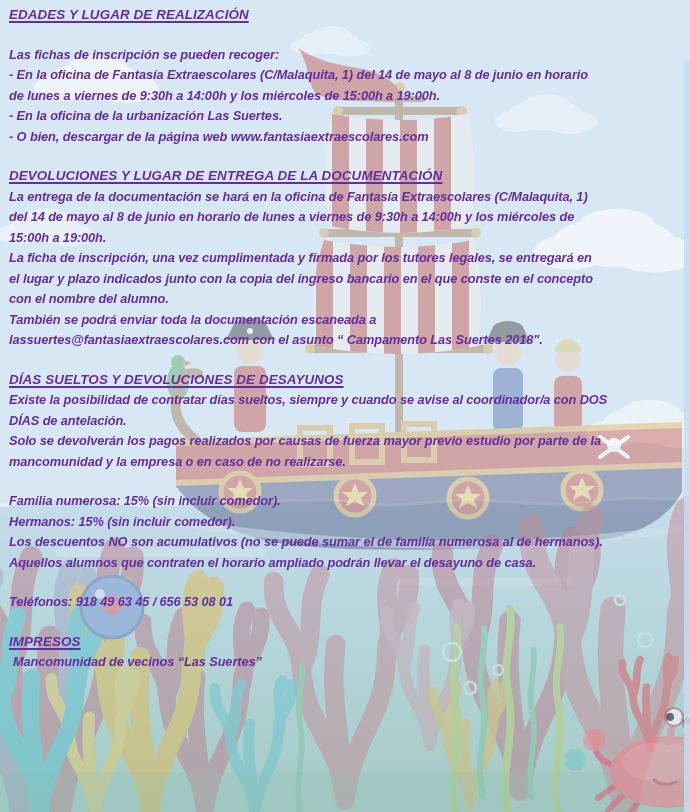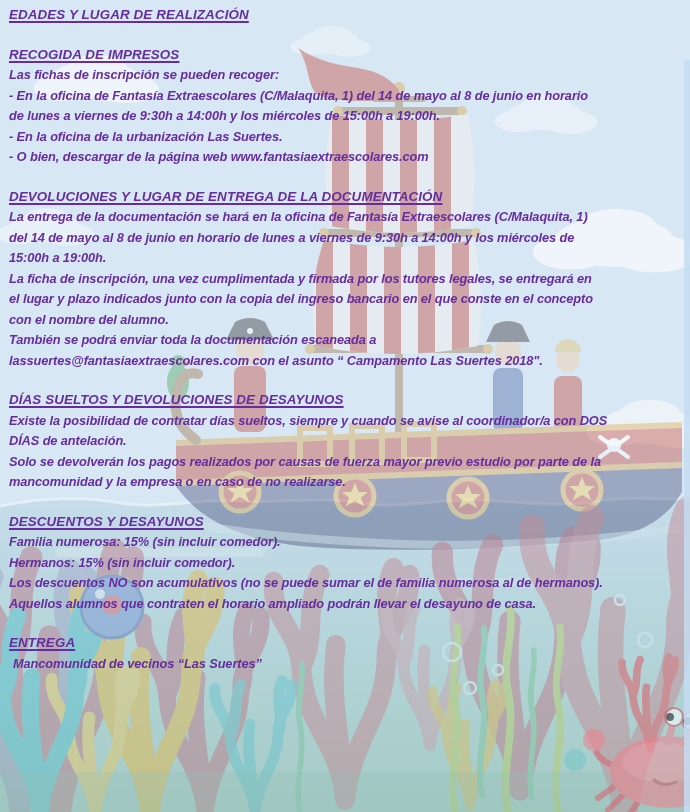--- a/index.html
+++ b/index.html
@@ -239,21 +239,20 @@
 
   <rect x="684" y="60" width="6" height="752" fill="#c6dcf2" opacity="0.85"></rect>
 </svg>
 
 <div id="content">
   <section class="sec">
     <h2>EDADES Y LUGAR DE REALIZACIÓN</h2>
   </section>
 
   <section class="sec">
-    <h2>RECOGIDA DE IMPRESOS</h2>
     <div class="b">Las fichas de inscripción se pueden recoger:
 - En la oficina de Fantasía Extraescolares (C/Malaquita, 1) del 14 de mayo al 8 de junio en horario
 de lunes a viernes de 9:30h a 14:00h y los miércoles de 15:00h a 19:00h.
 - En la oficina de la urbanización Las Suertes.
 - O bien, descargar de la página web www.fantasiaextraescolares.com</div>
   </section>
 
   <section class="sec">
     <h2>DEVOLUCIONES Y LUGAR DE ENTREGA DE LA DOCUMENTACIÓN</h2>
     <div class="b">La entrega de la documentación se hará en la oficina de Fantasía Extraescolares (C/Malaquita, 1)
@@ -268,27 +267,27 @@
 
   <section class="sec">
     <h2>DÍAS SUELTOS Y DEVOLUCIONES DE DESAYUNOS</h2>
     <div class="b">Existe la posibilidad de contratar días sueltos, siempre y cuando se avise al coordinador/a con DOS
 DÍAS de antelación.
 Solo se devolverán los pagos realizados por causas de fuerza mayor previo estudio por parte de la
 mancomunidad y la empresa o en caso de no realizarse.</div>
   </section>
 
   <section class="sec">
-    <h2>DESCUENTOS Y DESAYUNOS</h2>
     <div class="b">Familia numerosa: 15% (sin incluir comedor).
 Hermanos: 15% (sin incluir comedor).
 Los descuentos NO son acumulativos (no se puede sumar el de familia numerosa al de hermanos).
 Aquellos alumnos que contraten el horario ampliado podrán llevar el desayuno de casa.</div>
   </section>
 
   <section class="sec">
-  </section>
-
-  <section class="sec">
-    <h2>ENTREGA</h2>
+    <div class="b">Teléfonos: 918 49 63 45 / 656 53 08 01</div>
+  </section>
+
+  <section class="sec">
+    <h2>IMPRESOS</h2>
     <div class="b">Mancomunidad de vecinos “Las Suertes”</div>
   </section>
 </div>
 
 </body></html>

